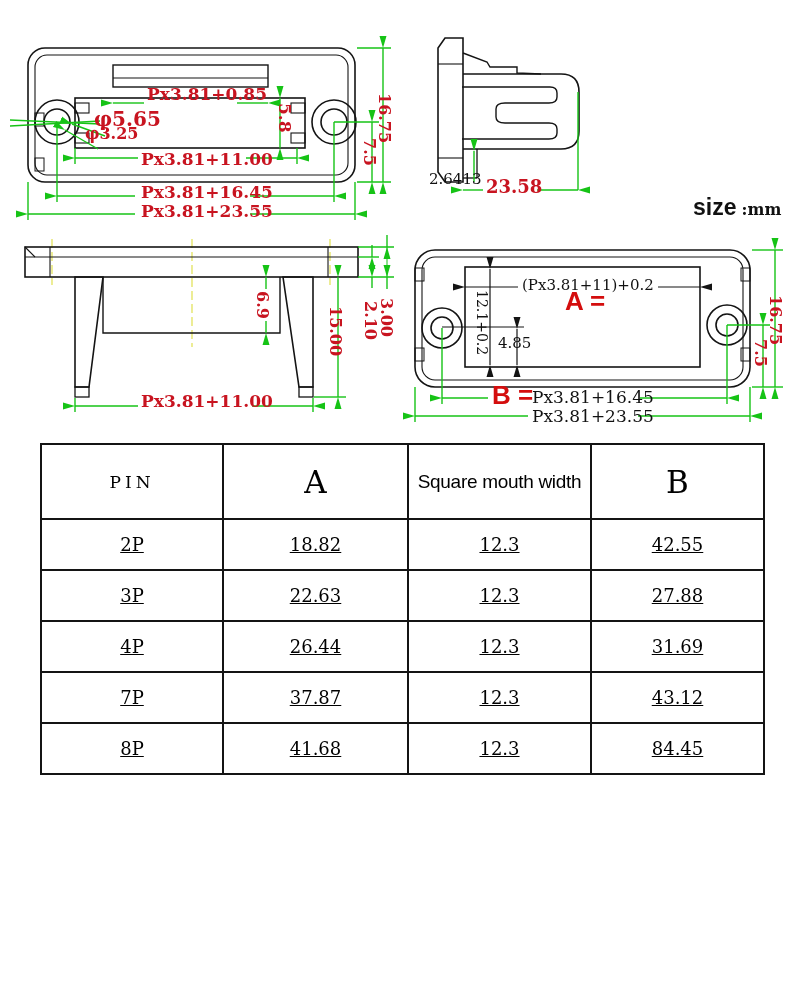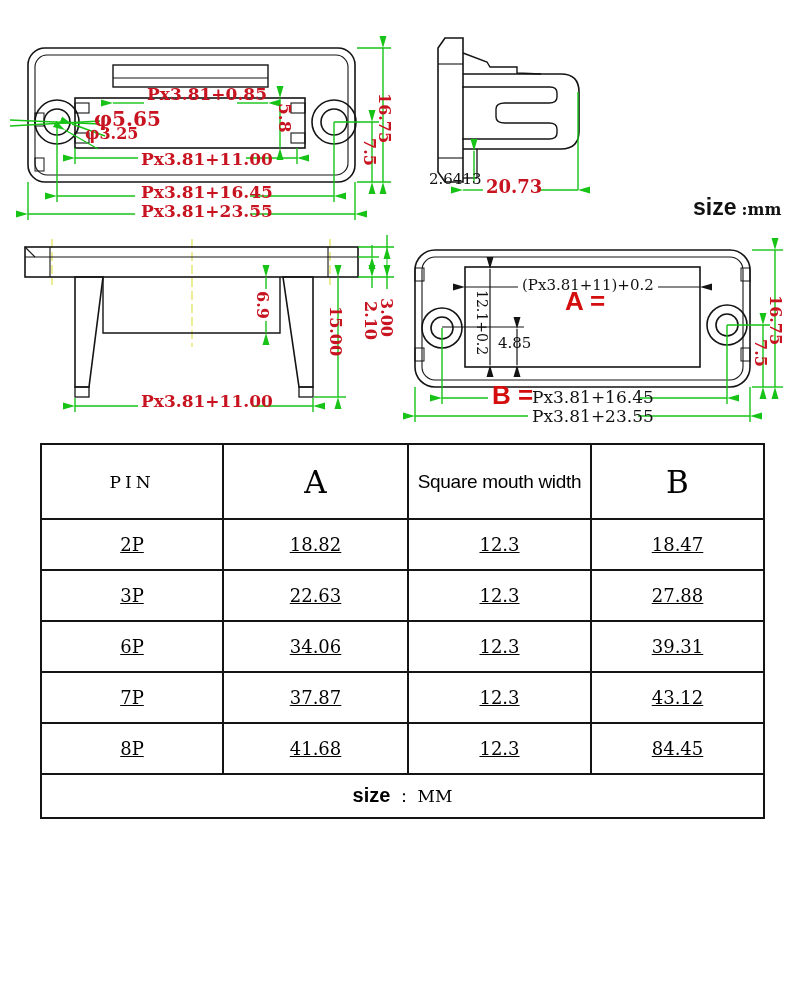--- a/index.html
+++ b/index.html
@@ -114,21 +114,21 @@
         <line x1="38" y1="158" x2="52" y2="158" stroke-width="1.3"></line>
       </g>
       <g stroke="#16c316" fill="none" stroke-width="1.4">
         <line x1="49" y1="162" x2="49" y2="131" marker-end="url(#ga2)"></line>
         <line x1="38" y1="170" x2="58" y2="170" marker-start="url(#ga2)"></line>
         <line x1="112" y1="170" x2="153" y2="170" marker-end="url(#ga2)"></line>
         <line x1="153" y1="72" x2="153" y2="170"></line>
       </g>
     </svg>
     <span class="dimk" style="left:4px;top:151px;">2.6413</span>
-    <span class="dim" style="left:61px;top:158px;font-size:18px;">20.73</span>
+    <span class="dim" style="left:61px;top:158px;font-size:18px;">23.58</span>
   </div>
 
   <div class="sizenote" style="left:693px;top:194px;">
     <span class="b">size</span>
     <span class="u">:mm</span>
   </div>
 
   <div class="abs" style="left:10px;top:225px;width:400px;height:195px;">
     <svg width="400" height="195" viewBox="0 0 400 195">
       <defs>
@@ -247,49 +247,42 @@
         <tr class="hdr">
       <th class="pin">PIN</th>
       <th class="ab">A</th>
       <th class="smw">Square mouth width</th>
       <th class="ab">B</th>
     </tr>
     <tr class="r">
       <td class="val">2P</td>
       <td class="val">18.82</td>
       <td class="val">12.3</td>
-      <td class="val">18.47</td>
+      <td class="val">42.55</td>
     </tr>
     <tr class="r">
       <td class="val">3P</td>
       <td class="val">22.63</td>
       <td class="val">12.3</td>
       <td class="val">27.88</td>
     </tr>
     <tr class="r">
-      <td class="val">6P</td>
-      <td class="val">34.06</td>
-      <td class="val">12.3</td>
-      <td class="val">39.31</td>
+      <td class="val">4P</td>
+      <td class="val">26.44</td>
+      <td class="val">12.3</td>
+      <td class="val">31.69</td>
     </tr>
     <tr class="r">
       <td class="val">7P</td>
       <td class="val">37.87</td>
       <td class="val">12.3</td>
       <td class="val">43.12</td>
     </tr>
     <tr class="r">
       <td class="val">8P</td>
       <td class="val">41.68</td>
       <td class="val">12.3</td>
       <td class="val">84.45</td>
     </tr>
-    <tr class="ft">
-      <td colspan="4" class="ftxt">
-        <span class="b">size</span>
-        <span class="u">：</span>
-        <span class="u">MM</span>
-      </td>
-    </tr>
   </tbody>
     </table>
 
 </div>
 
 </body></html>

